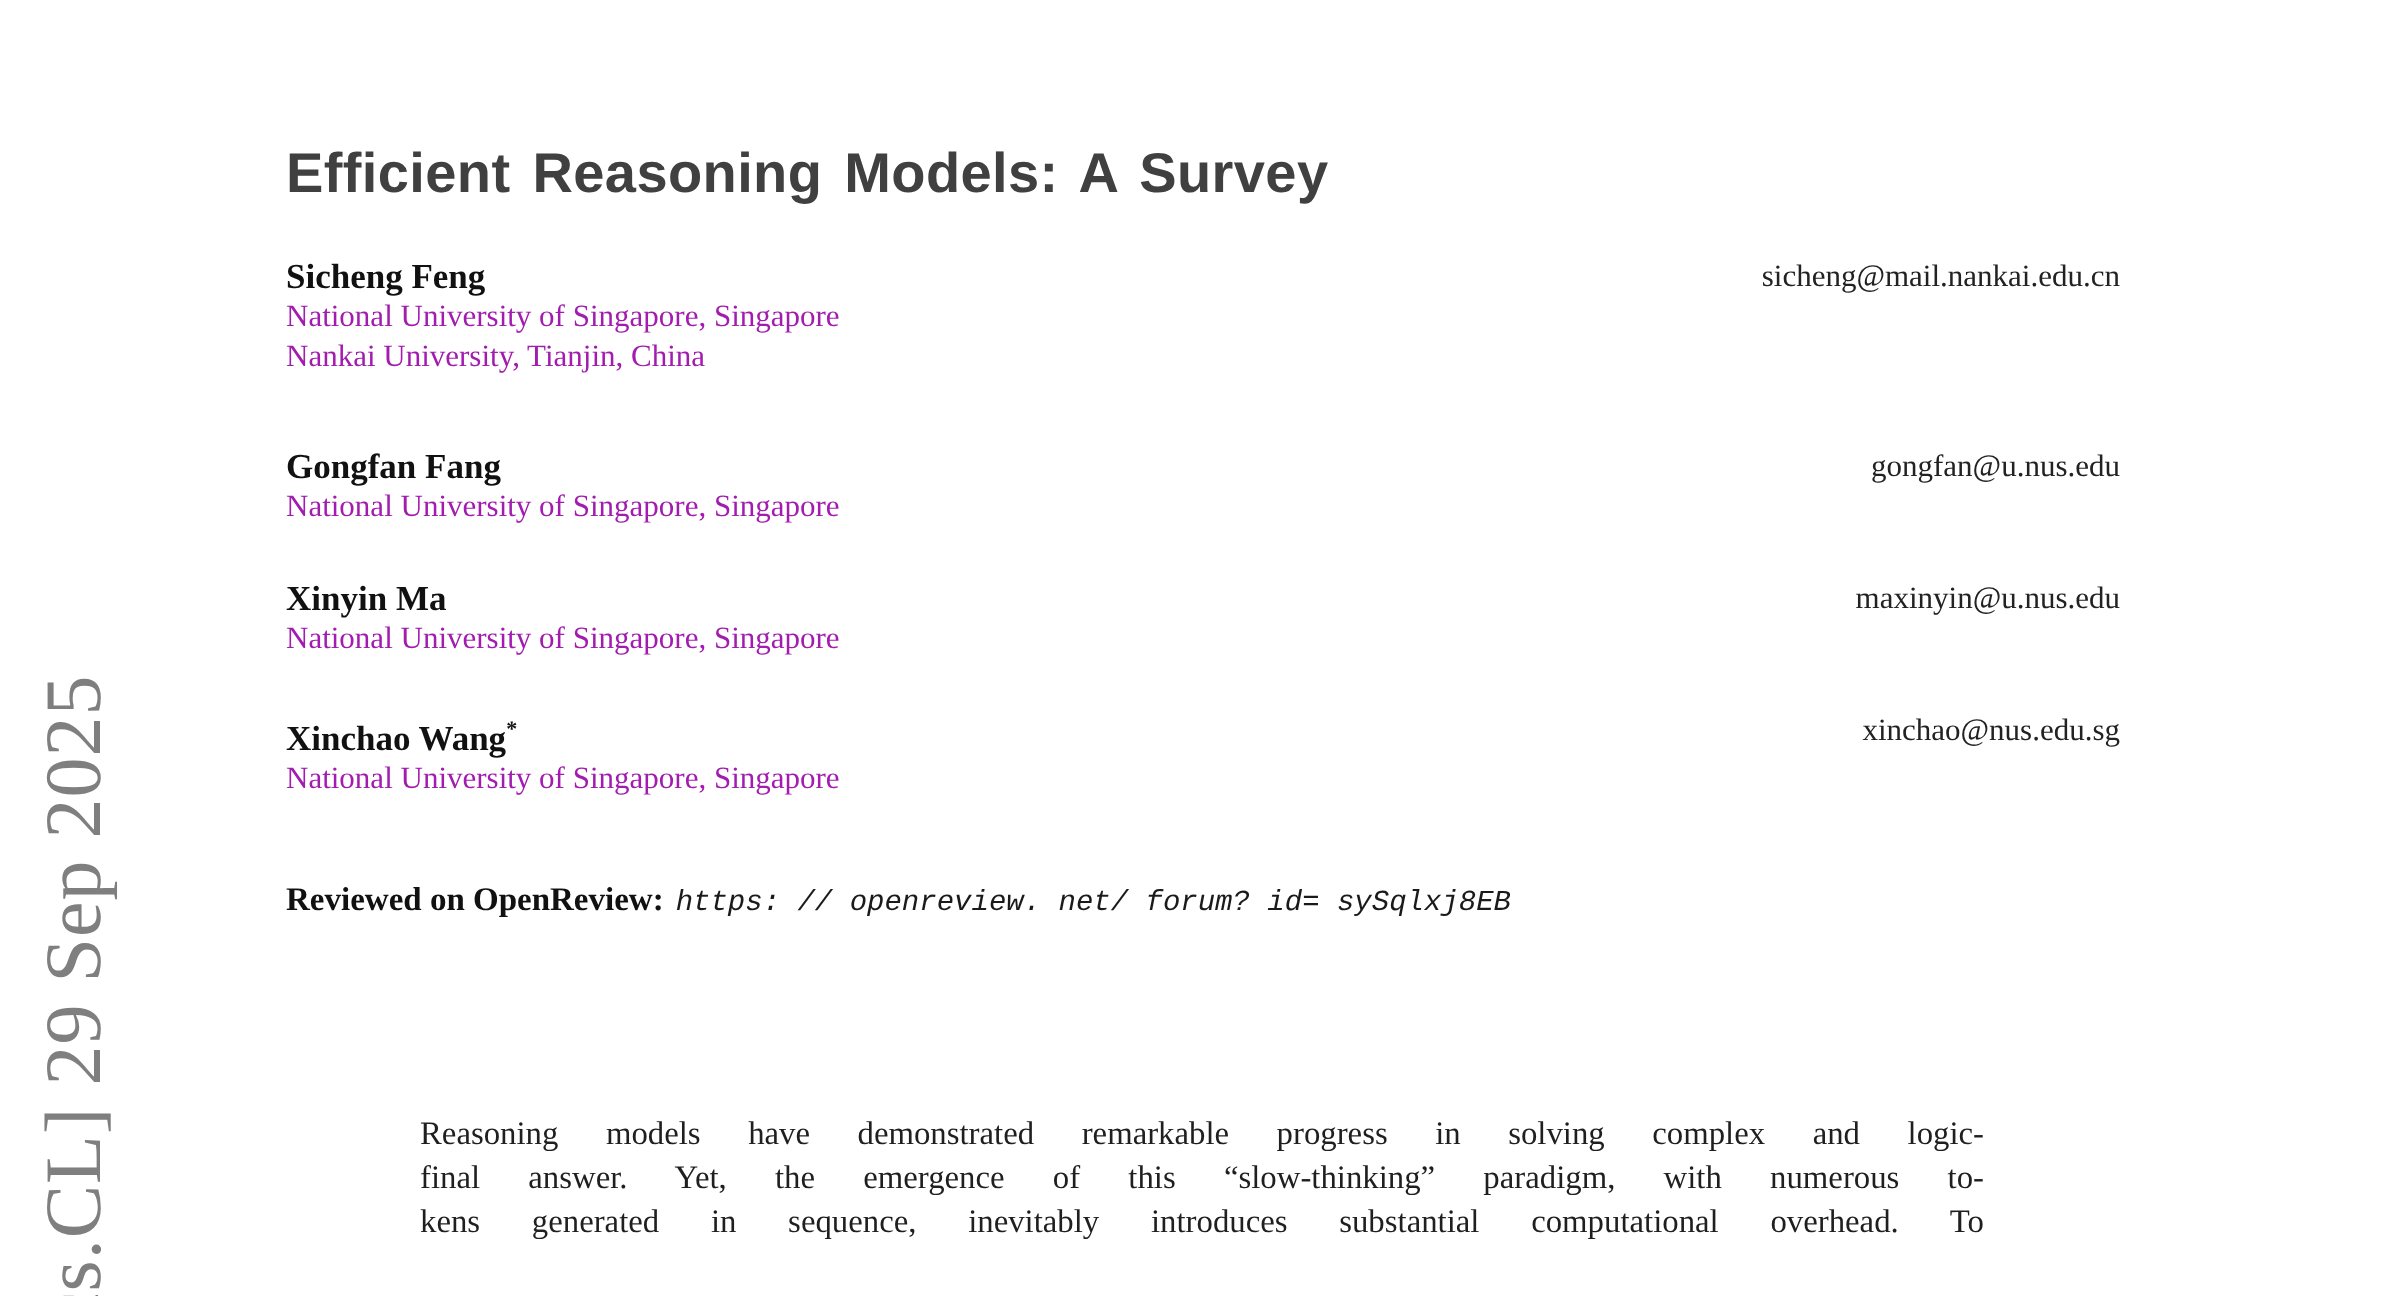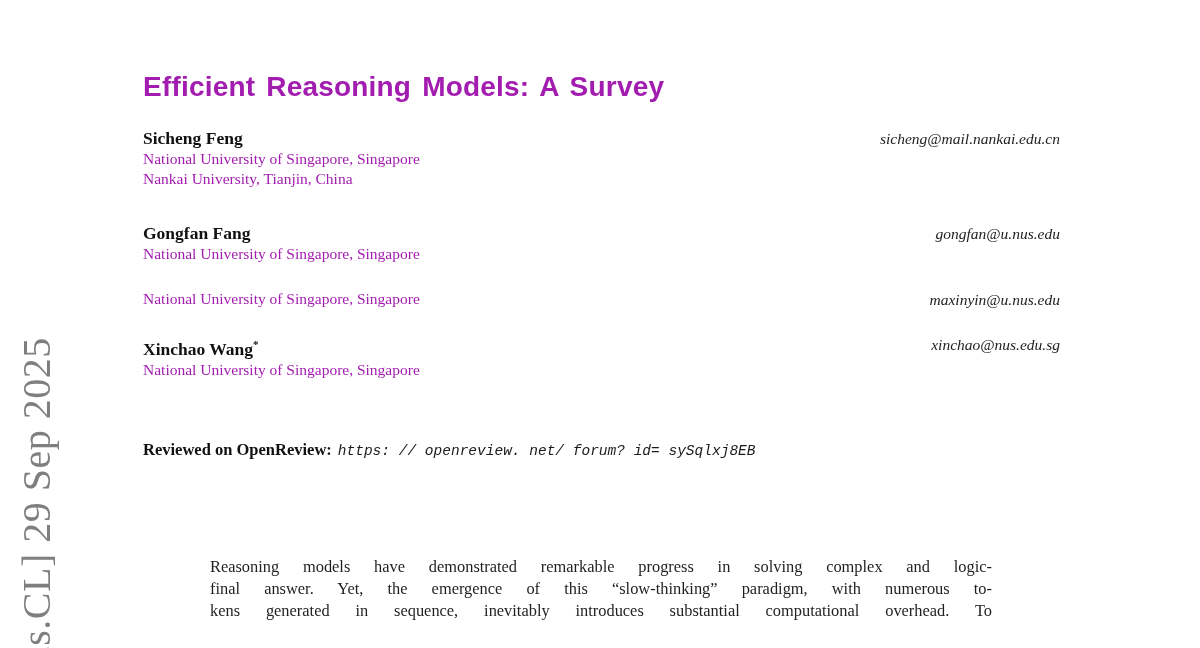--- a/index.html
+++ b/index.html
@@ -33,21 +33,21 @@
   
   .title {
     position: absolute;
     left: 143px;
     top: 52px;
     font-family: "Liberation Sans", sans-serif;
     font-weight: 700;
     font-size: 28px;
     letter-spacing: 0.2px;
     word-spacing: 3px;
-    color: #a21caf;
+    color: #404040;
   }
 
   
   .authors {
     position: absolute;
     left: 143px;
     top: 128px;
     width: 917px;
   }
   .author-row { position: relative; }
@@ -62,21 +62,20 @@
   .author-name sup { font-size: 11px; }
   .affil {
     font-size: 15.5px;
     line-height: 20px;
     color: #a21caf;
   }
   .email {
     position: absolute;
     right: 0;
     top: 2px;
-    font-style: italic;
     font-size: 15.5px;
     color: #222222;
   }
 
   
   .review-line {
     position: absolute;
     left: 143px;
     top: 440px;
     font-size: 16.5px;
@@ -135,20 +134,21 @@
       <div class="email">sicheng@mail.nankai.edu.cn</div>
     </div>
 
     <div class="author-row gap-sm">
       <div class="author-name">Gongfan Fang</div>
       <div class="affil">National University of Singapore, Singapore</div>
       <div class="email">gongfan@u.nus.edu</div>
     </div>
 
     <div class="author-row gap-sm">
+      <div class="author-name">Xinyin Ma</div>
       <div class="affil">National University of Singapore, Singapore</div>
       <div class="email">maxinyin@u.nus.edu</div>
     </div>
 
     <div class="author-row gap-sm">
       <div class="author-name"><span>Xinchao Wang</span><sup>*</sup></div>
       <div class="affil">National University of Singapore, Singapore</div>
       <div class="email">xinchao@nus.edu.sg</div>
     </div>
 

